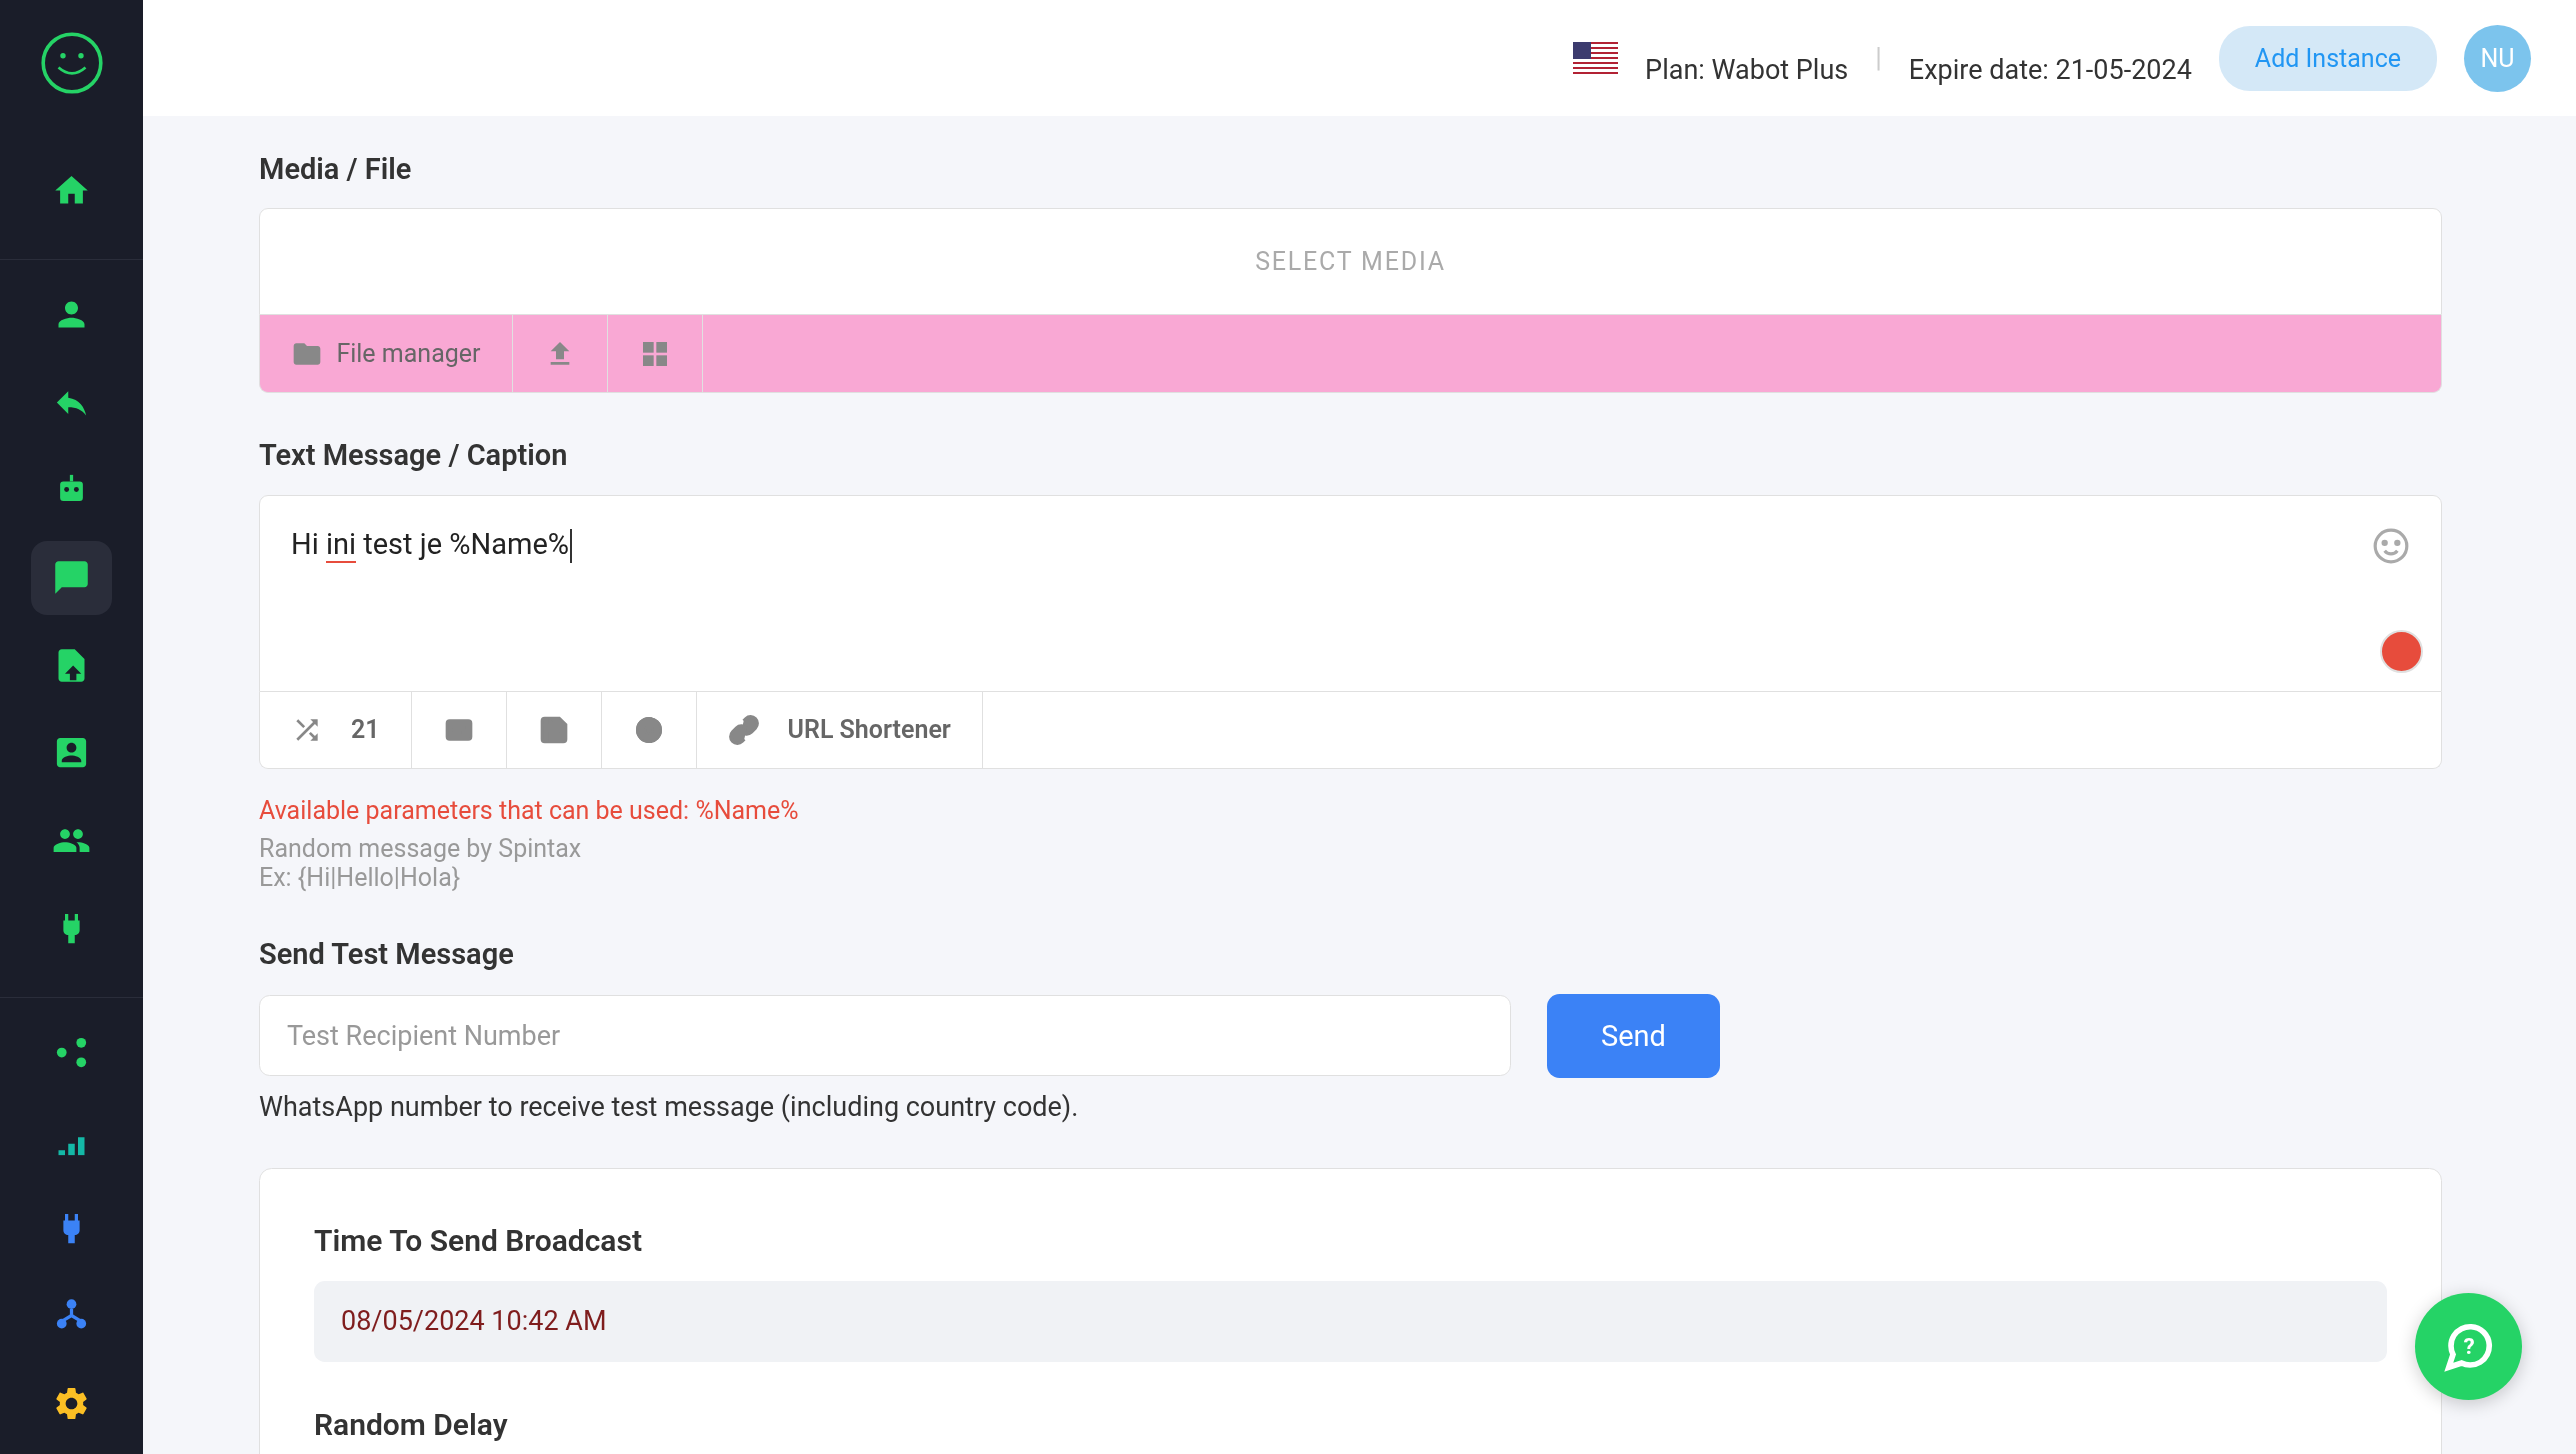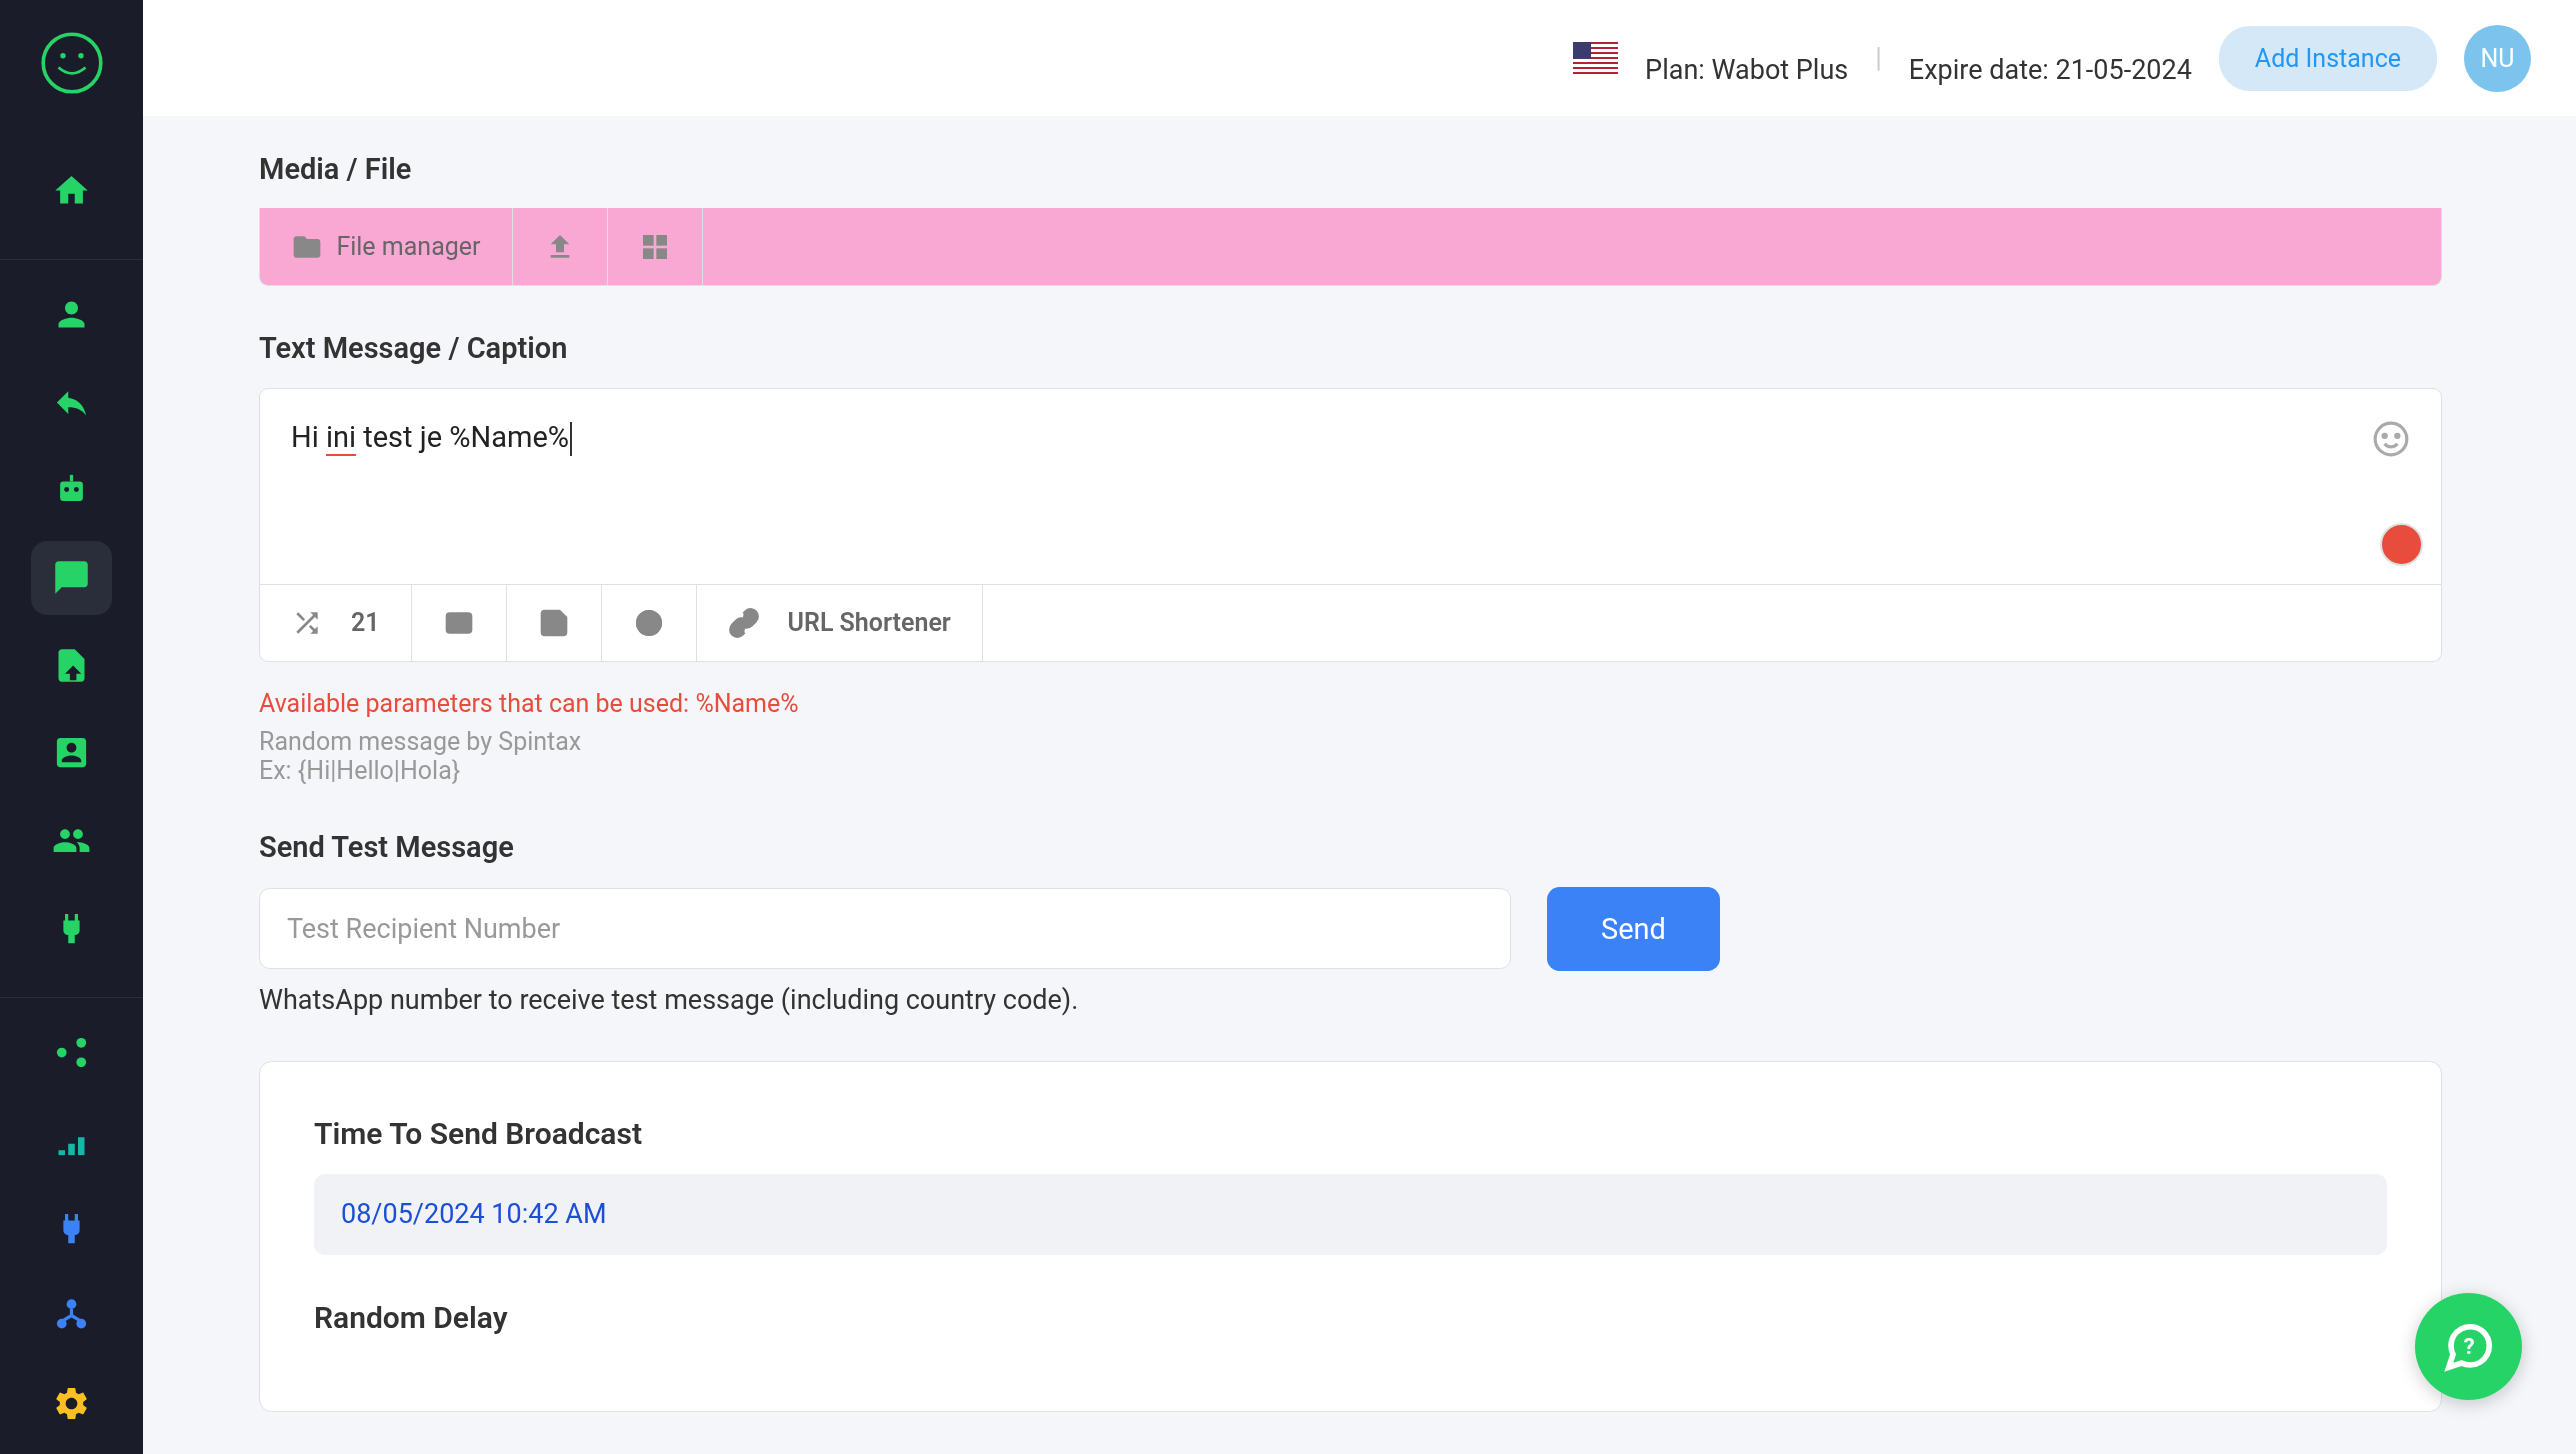--- a/index.html
+++ b/index.html
@@ -292,21 +292,21 @@
       margin-bottom: 22.4px;
     }
     .datetime-input {
       width: 100%;
       height: 81px;
       background: #f0f2f5;
       border: none;
       border-radius: 10.7px;
       padding: 0 27px;
       font-size: 27px;
-      color: #1d4ed8;
+      color: #7f1d1d;
       margin-bottom: 45px;
     }
     .help-fab {
       position: fixed;
       bottom: 54px;
       right: 54px;
       width: 107px;
       height: 107px;
       background: #25d366;
       border-radius: 50%;
@@ -419,20 +419,21 @@
     <span class="plan-text">Plan: Wabot Plus</span>
     <span class="header-divider">|</span>
     <span class="expire-text">Expire date: 21-05-2024</span>
     <button class="add-instance-btn">Add Instance</button>
     <div class="avatar">NU</div>
   </div>
 
   <div class="content">
 
     <div class="section-label">Media / File</div>
+    <div class="select-media">SELECT MEDIA</div>
     <div class="media-toolbar">
       <div class="toolbar-btn">
         <svg class="toolbar-icon" viewBox="0 0 24 24">
             <path d="M10 4H4c-1.1 0-2 .9-2 2v12c0 1.1.9 2 2 2h16c1.1 0 2-.9 2-2V8c0-1.1-.9-2-2-2h-8l-2-2z"></path>
           </svg>
         <span>File manager</span>
       </div>
       <div class="toolbar-btn">
         <svg class="toolbar-icon" viewBox="0 0 24 24">
             <path d="M9 16h6v-6h4l-7-7-7 7h4v6zm-4 2h14v2H5v-2z"></path>

